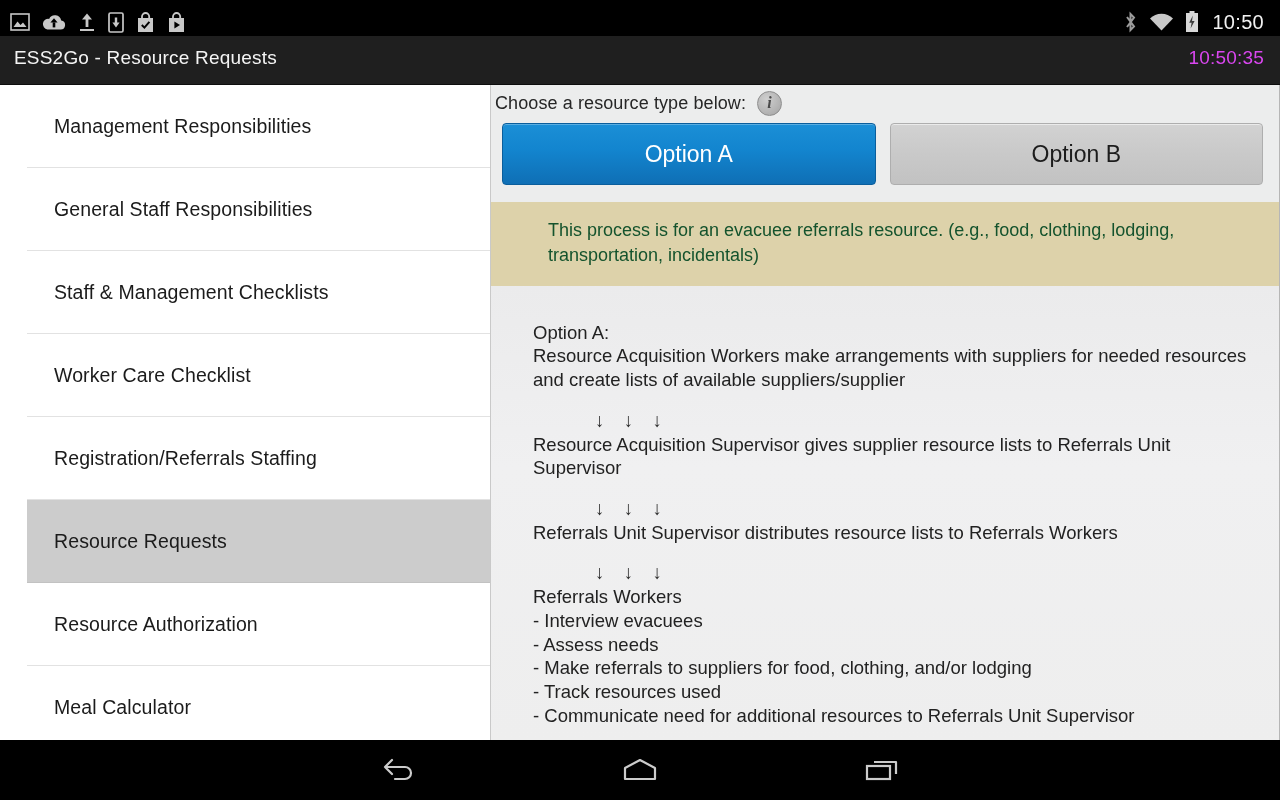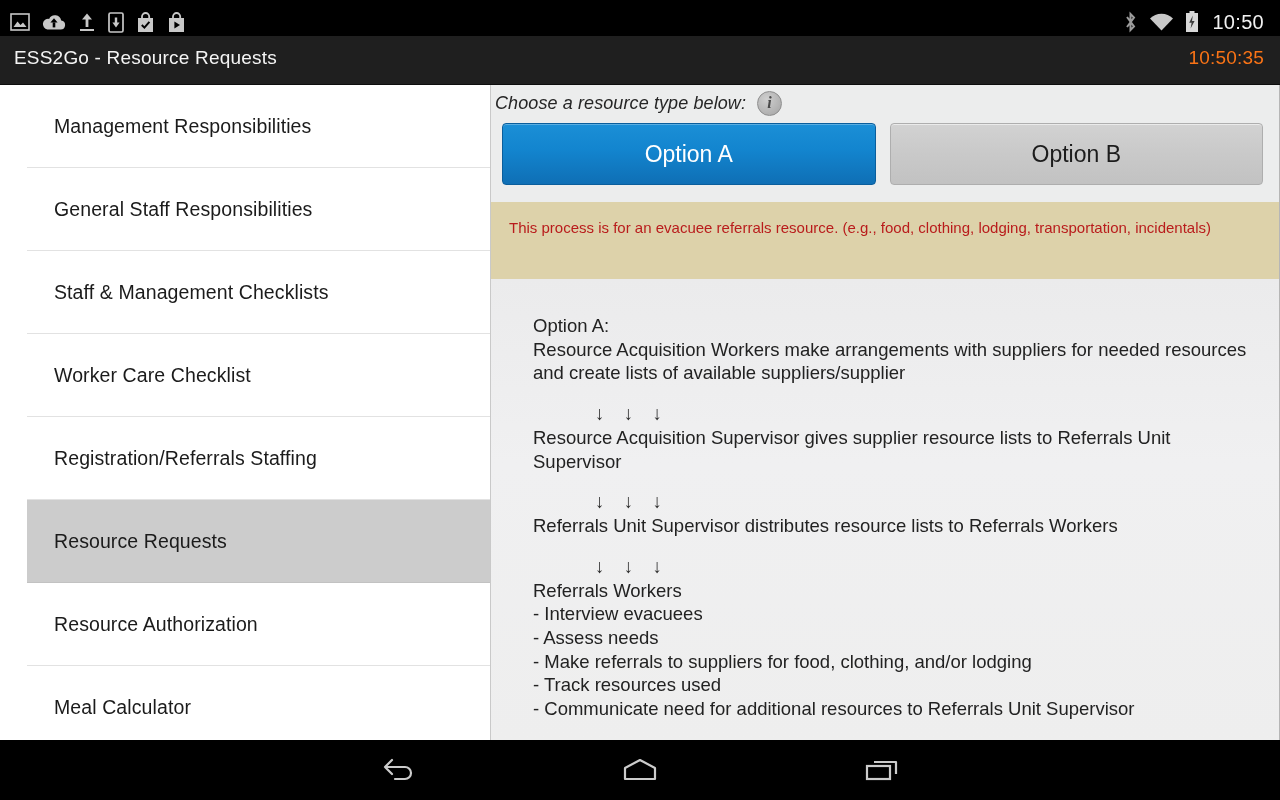--- a/index.html
+++ b/index.html
@@ -48,21 +48,21 @@
     padding: 0 16px 4px 14px;
     border-bottom: 1px solid #0d0d0d;
   }
   #app-title {
     color: #f4f4f4;
     font-size: 19px;
     letter-spacing: 0.2px;
   }
   #action-clock {
     margin-left: auto;
-    color: #f97316;
+    color: #d946ef;
     font-size: 19px;
     letter-spacing: 0.2px;
   }
 
   
   #content {
     position: absolute; top: 85px; left: 0;
     width: 1280px; height: 655px;
     display: flex;
     background: #ffffff;
@@ -105,21 +105,20 @@
 
   #chooser-row {
     height: 36px;
     display: flex; align-items: center;
     padding-left: 4px;
   }
   #chooser-label {
     font-size: 18px;
     color: #262626;
     letter-spacing: 0.1px;
-    font-style: italic;
   }
   #info-icon {
     width: 25px; height: 25px;
     margin-left: 11px;
     border-radius: 50%;
     background: radial-gradient(circle at 38% 32%, #cfcfcf 0%, #b4b4b4 62%, #a2a2a2 100%);
     border: 1px solid #8e8e8e;
     display: flex; align-items: center; justify-content: center;
     font-family: "Liberation Serif", serif;
     font-style: italic;
@@ -158,24 +157,25 @@
     box-shadow: inset 0 1px 0 rgba(255,255,255,0.55);
   }
 
   #banner {
     margin-top: 17px;
     background: #ddd2aa;
     padding: 16px 20px 18px 18px;
     min-height: 77px;
   }
   #banner-text {
-    font-size: 15px;
-    color: #b91c1c;
+    font-size: 18px;
+    color: #14532d;
     line-height: 1.38;
     max-width: 740px;
+    margin-left: 39px;
   }
 
   #doc {
     flex: 1;
     background: linear-gradient(to bottom, #ebebec 0%, #f0f0f1 40%, #eeeeee 100%);
     padding: 35px 20px 0 42px;
     overflow: hidden;
     position: relative;
   }
   .blk { font-size: 18.5px; color: #222222; line-height: 1.28; }

